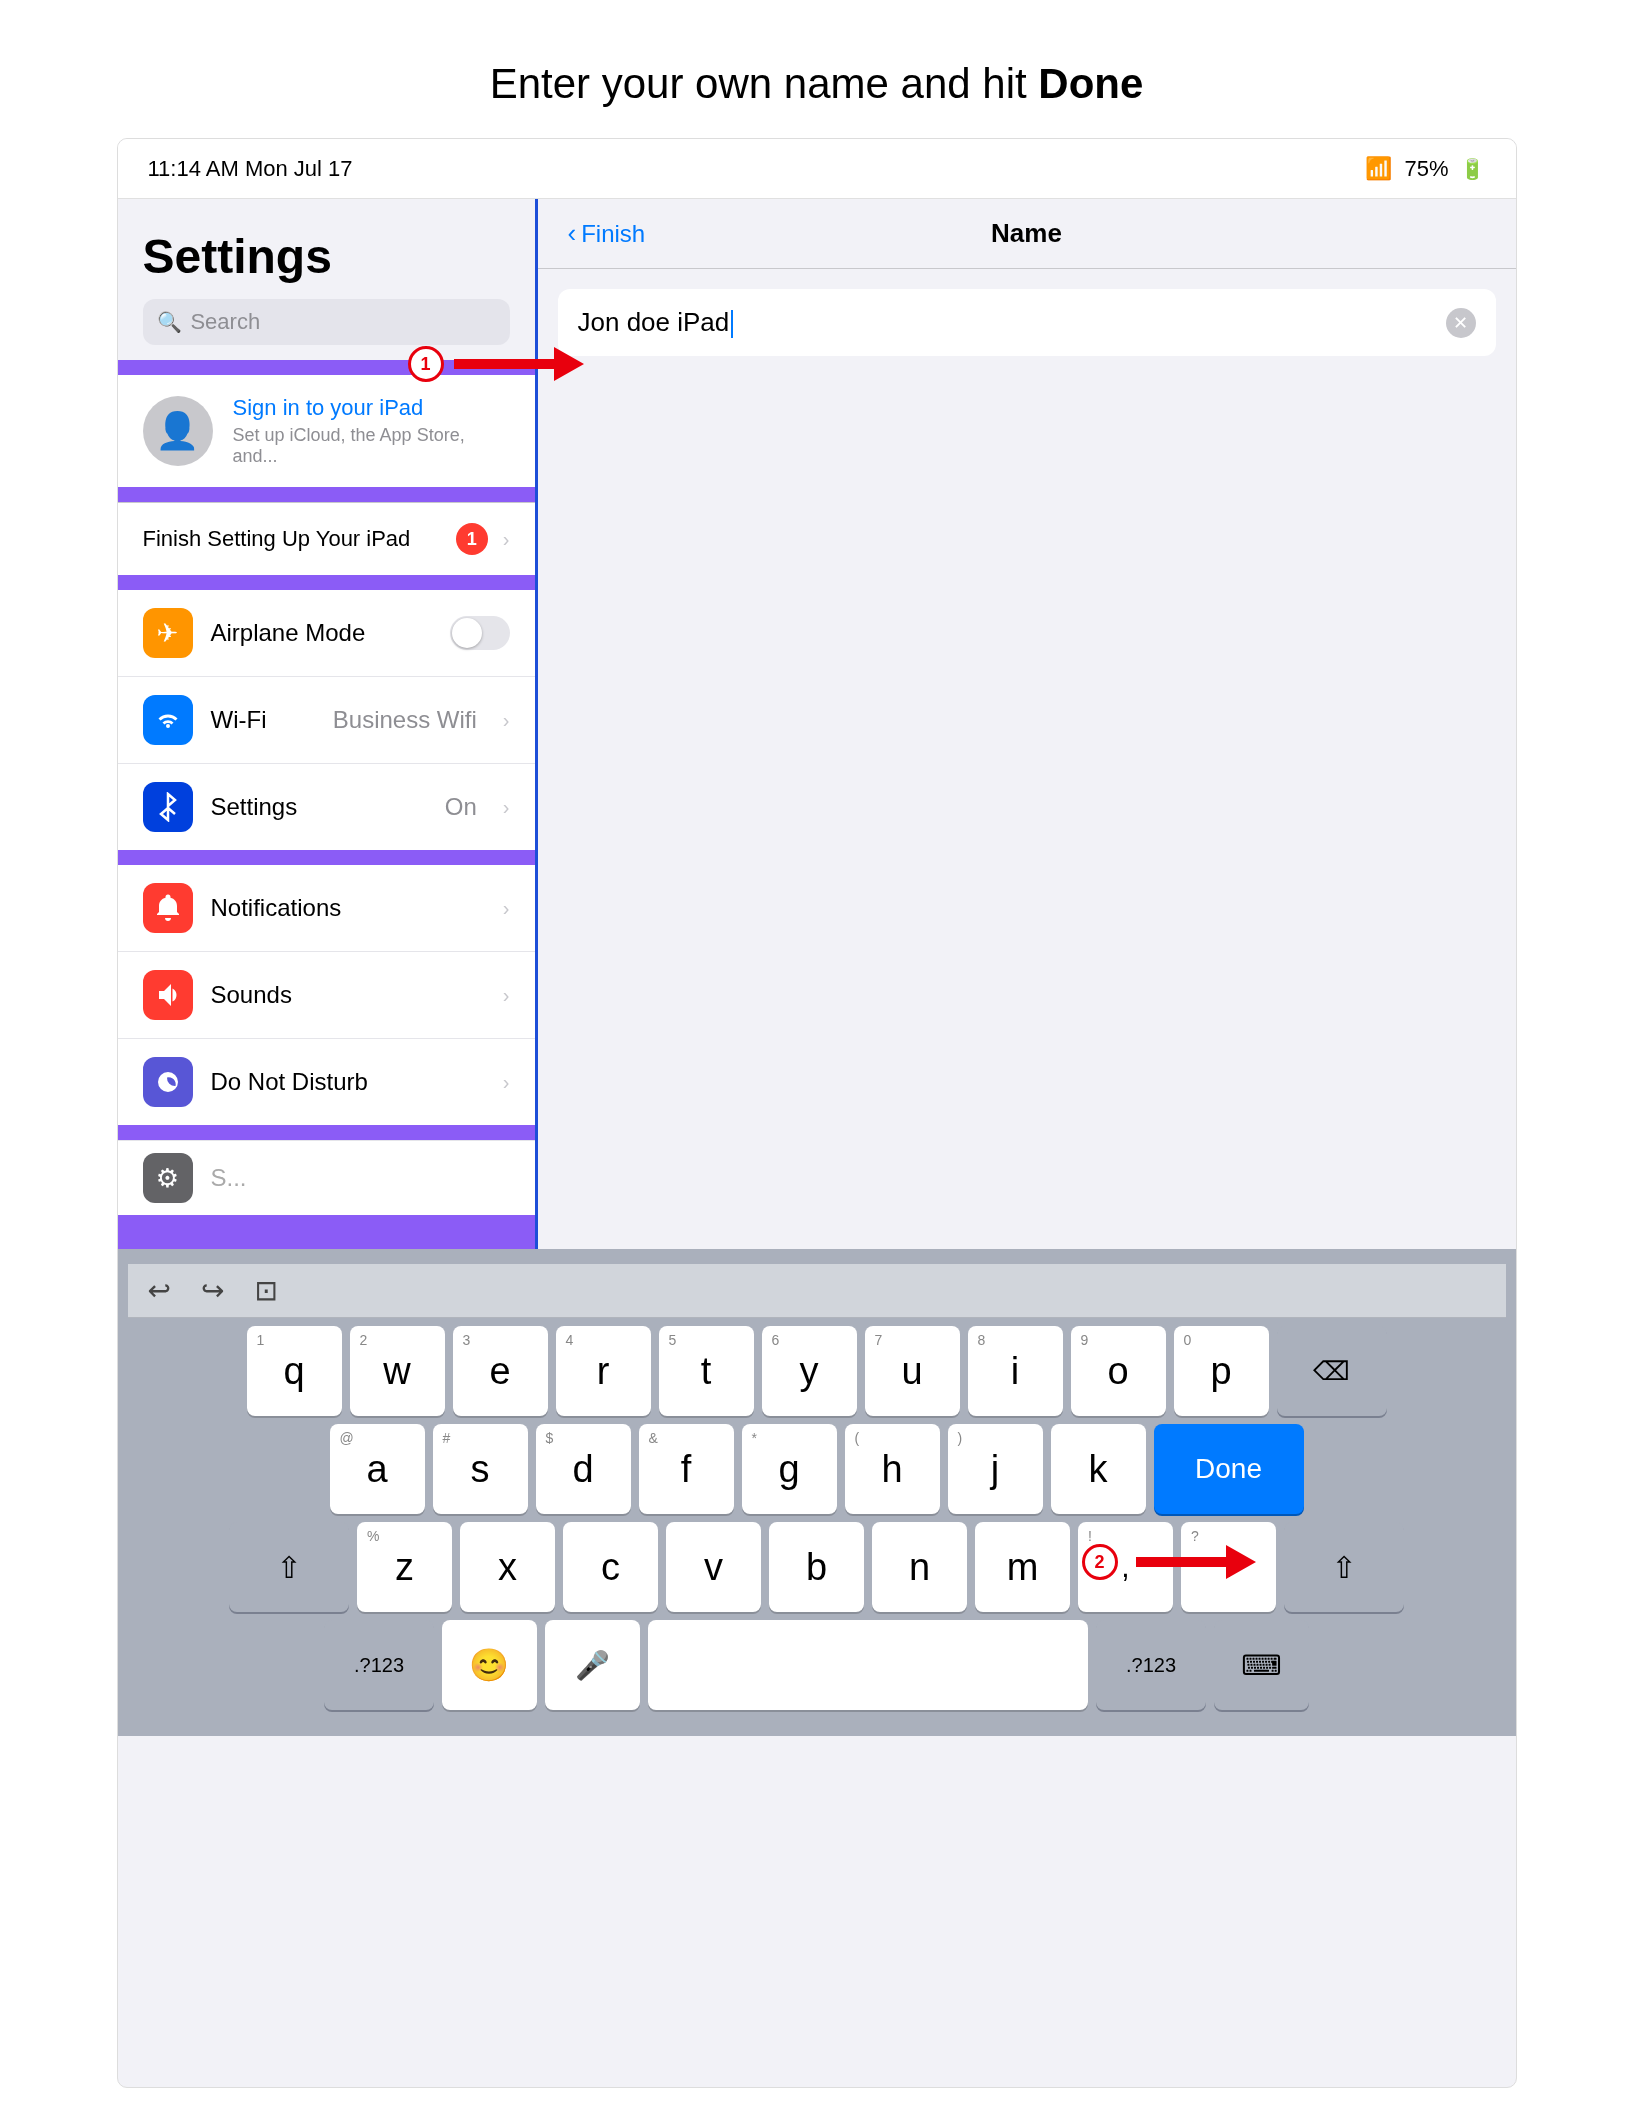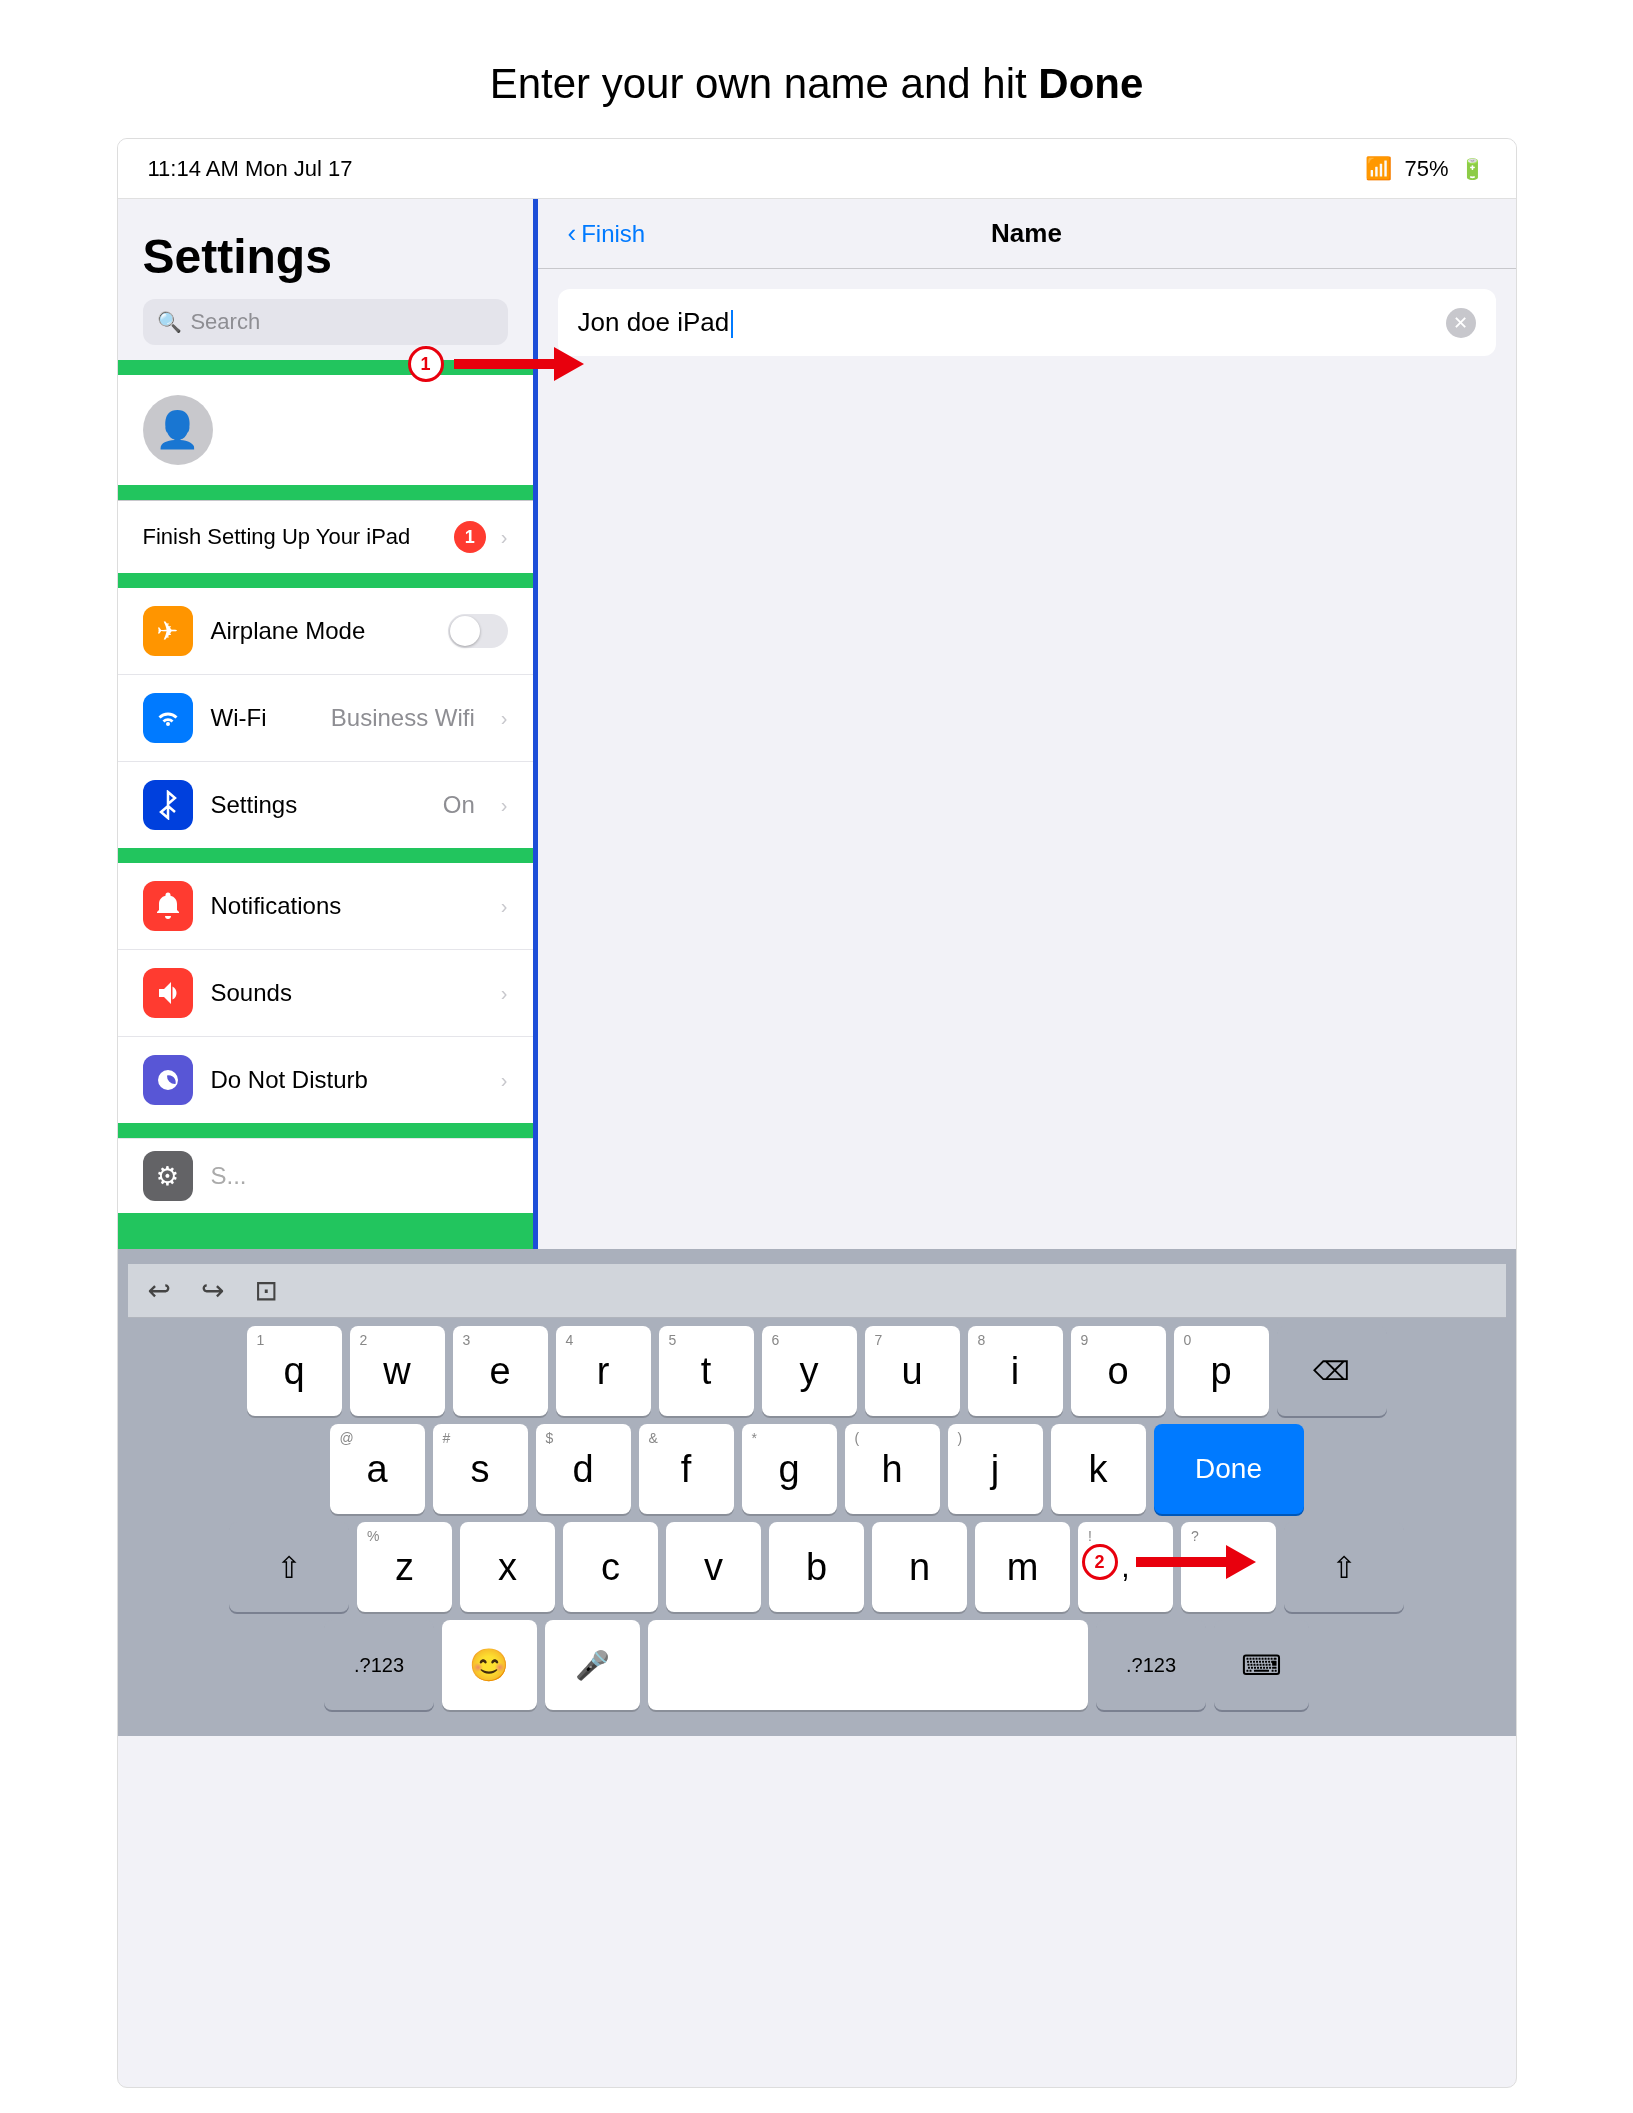--- a/index.html
+++ b/index.html
@@ -58,22 +58,22 @@
 
     
     .main-content {
       display: flex;
       height: 1050px;
     }
 
     
     .settings-panel {
       width: 420px;
-      background: #22c55e;
-      border-right: 5px solid #1d4ed8;
+      background: #8b5cf6;
+      border-right: 3px solid #1d4ed8;
       flex-shrink: 0;
       overflow: hidden;
     }
 
     .settings-header {
       padding: 30px 25px 15px 25px;
       background: #f2f2f7;
     }
     .settings-title {
       font-size: 48px;
@@ -376,20 +376,24 @@
         <div class="settings-title">Settings</div>
         <div class="search-bar">
           <span class="search-icon-char">🔍</span>
           <span class="search-placeholder">Search</span>
         </div>
       </div>
 
       <div class="settings-section">
         <div class="icloud-row">
           <div class="avatar">👤</div>
+          <div class="icloud-text">
+            <div class="name-text">Sign in to your iPad</div>
+            <div class="desc-text">Set up iCloud, the App Store, and...</div>
+          </div>
         </div>
       </div>
 
       <div class="settings-section">
         <div class="setup-row">
           <span class="setup-text">Finish Setting Up Your iPad</span>
           <div class="badge">1</div>
           <span class="chevron">›</span>
         </div>
       </div>

